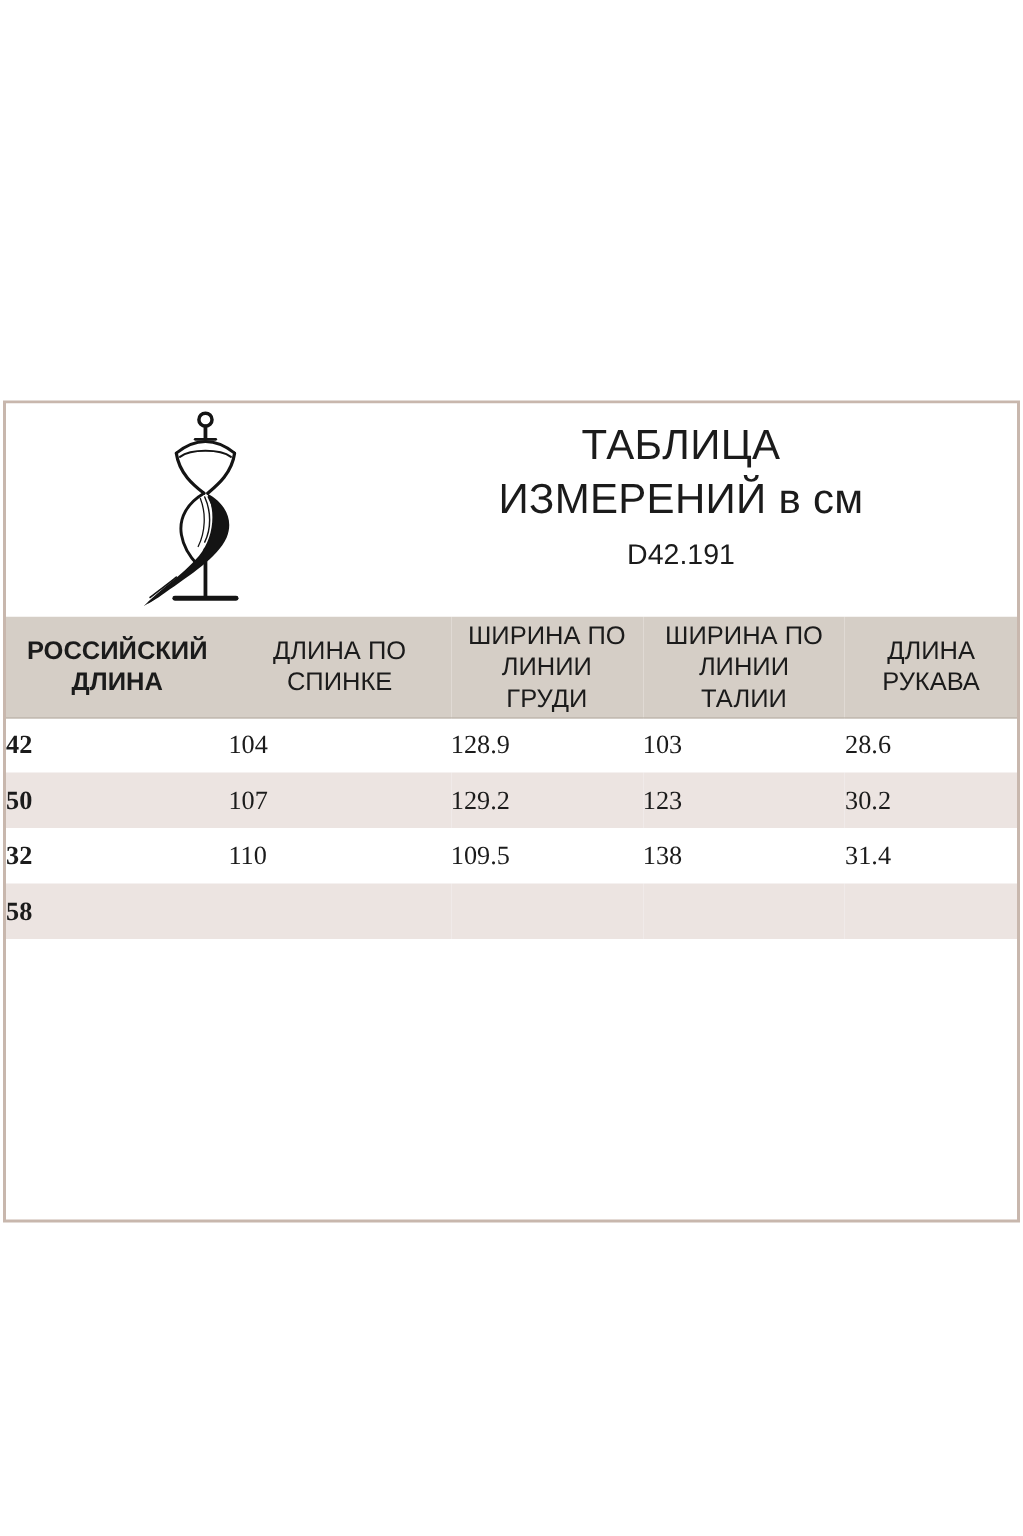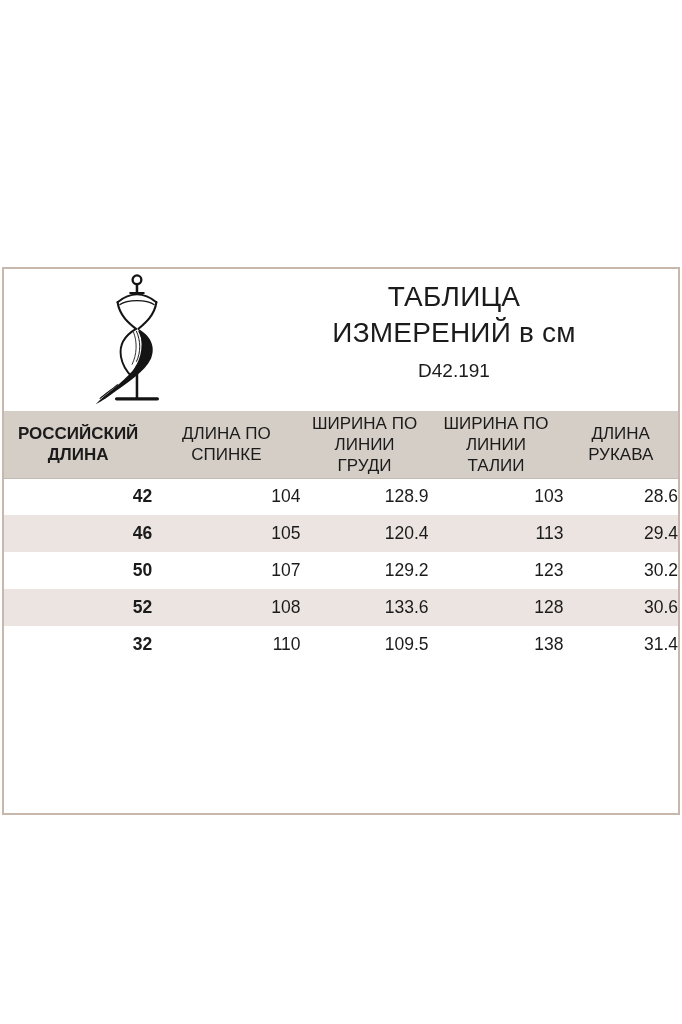--- a/index.html
+++ b/index.html
@@ -60,23 +60,24 @@
     font-weight: 400;
     text-align: center;
     vertical-align: middle;
     white-space: pre-line;
     border-bottom: 1px solid #c3bbb2;
   }
   .size-table thead th:first-child { font-weight: 700; }
   .size-table tbody td {
     height: 37px;
     font-size: 17.5px;
-    text-align: right;
+    text-align: left;
     vertical-align: middle;
     background: #ffffff;
+    font-family: Liberation Serif, serif;
   }
   .size-table tbody tr:nth-child(even) td { background: #ece4e1; }
   .size-table tbody td.size-cell { font-weight: 700; }
 </style>
 </head>
 <body>
 
 <div class="size-chart-panel">
 
   <div class="panel-top">
@@ -140,42 +141,35 @@
     </thead>
     <tbody>
       <tr>
         <td class="size-cell">42</td>
         <td>104</td>
         <td>128.9</td>
         <td>103</td>
         <td>28.6</td>
       </tr>
       <tr>
-        <td class="size-cell">46</td>
-        <td>105</td>
-        <td>120.4</td>
-        <td>113</td>
-        <td>29.4</td>
-      </tr>
-      <tr>
         <td class="size-cell">50</td>
         <td>107</td>
         <td>129.2</td>
         <td>123</td>
         <td>30.2</td>
-      </tr>
-      <tr>
-        <td class="size-cell">52</td>
-        <td>108</td>
-        <td>133.6</td>
-        <td>128</td>
-        <td>30.6</td>
       </tr>
       <tr>
         <td class="size-cell">32</td>
         <td>110</td>
         <td>109.5</td>
         <td>138</td>
         <td>31.4</td>
       </tr>
+      <tr>
+        <td class="size-cell">58</td>
+        <td></td>
+        <td></td>
+        <td></td>
+        <td></td>
+      </tr>
     </tbody>
   </table>
 </div>
 
 </body></html>

